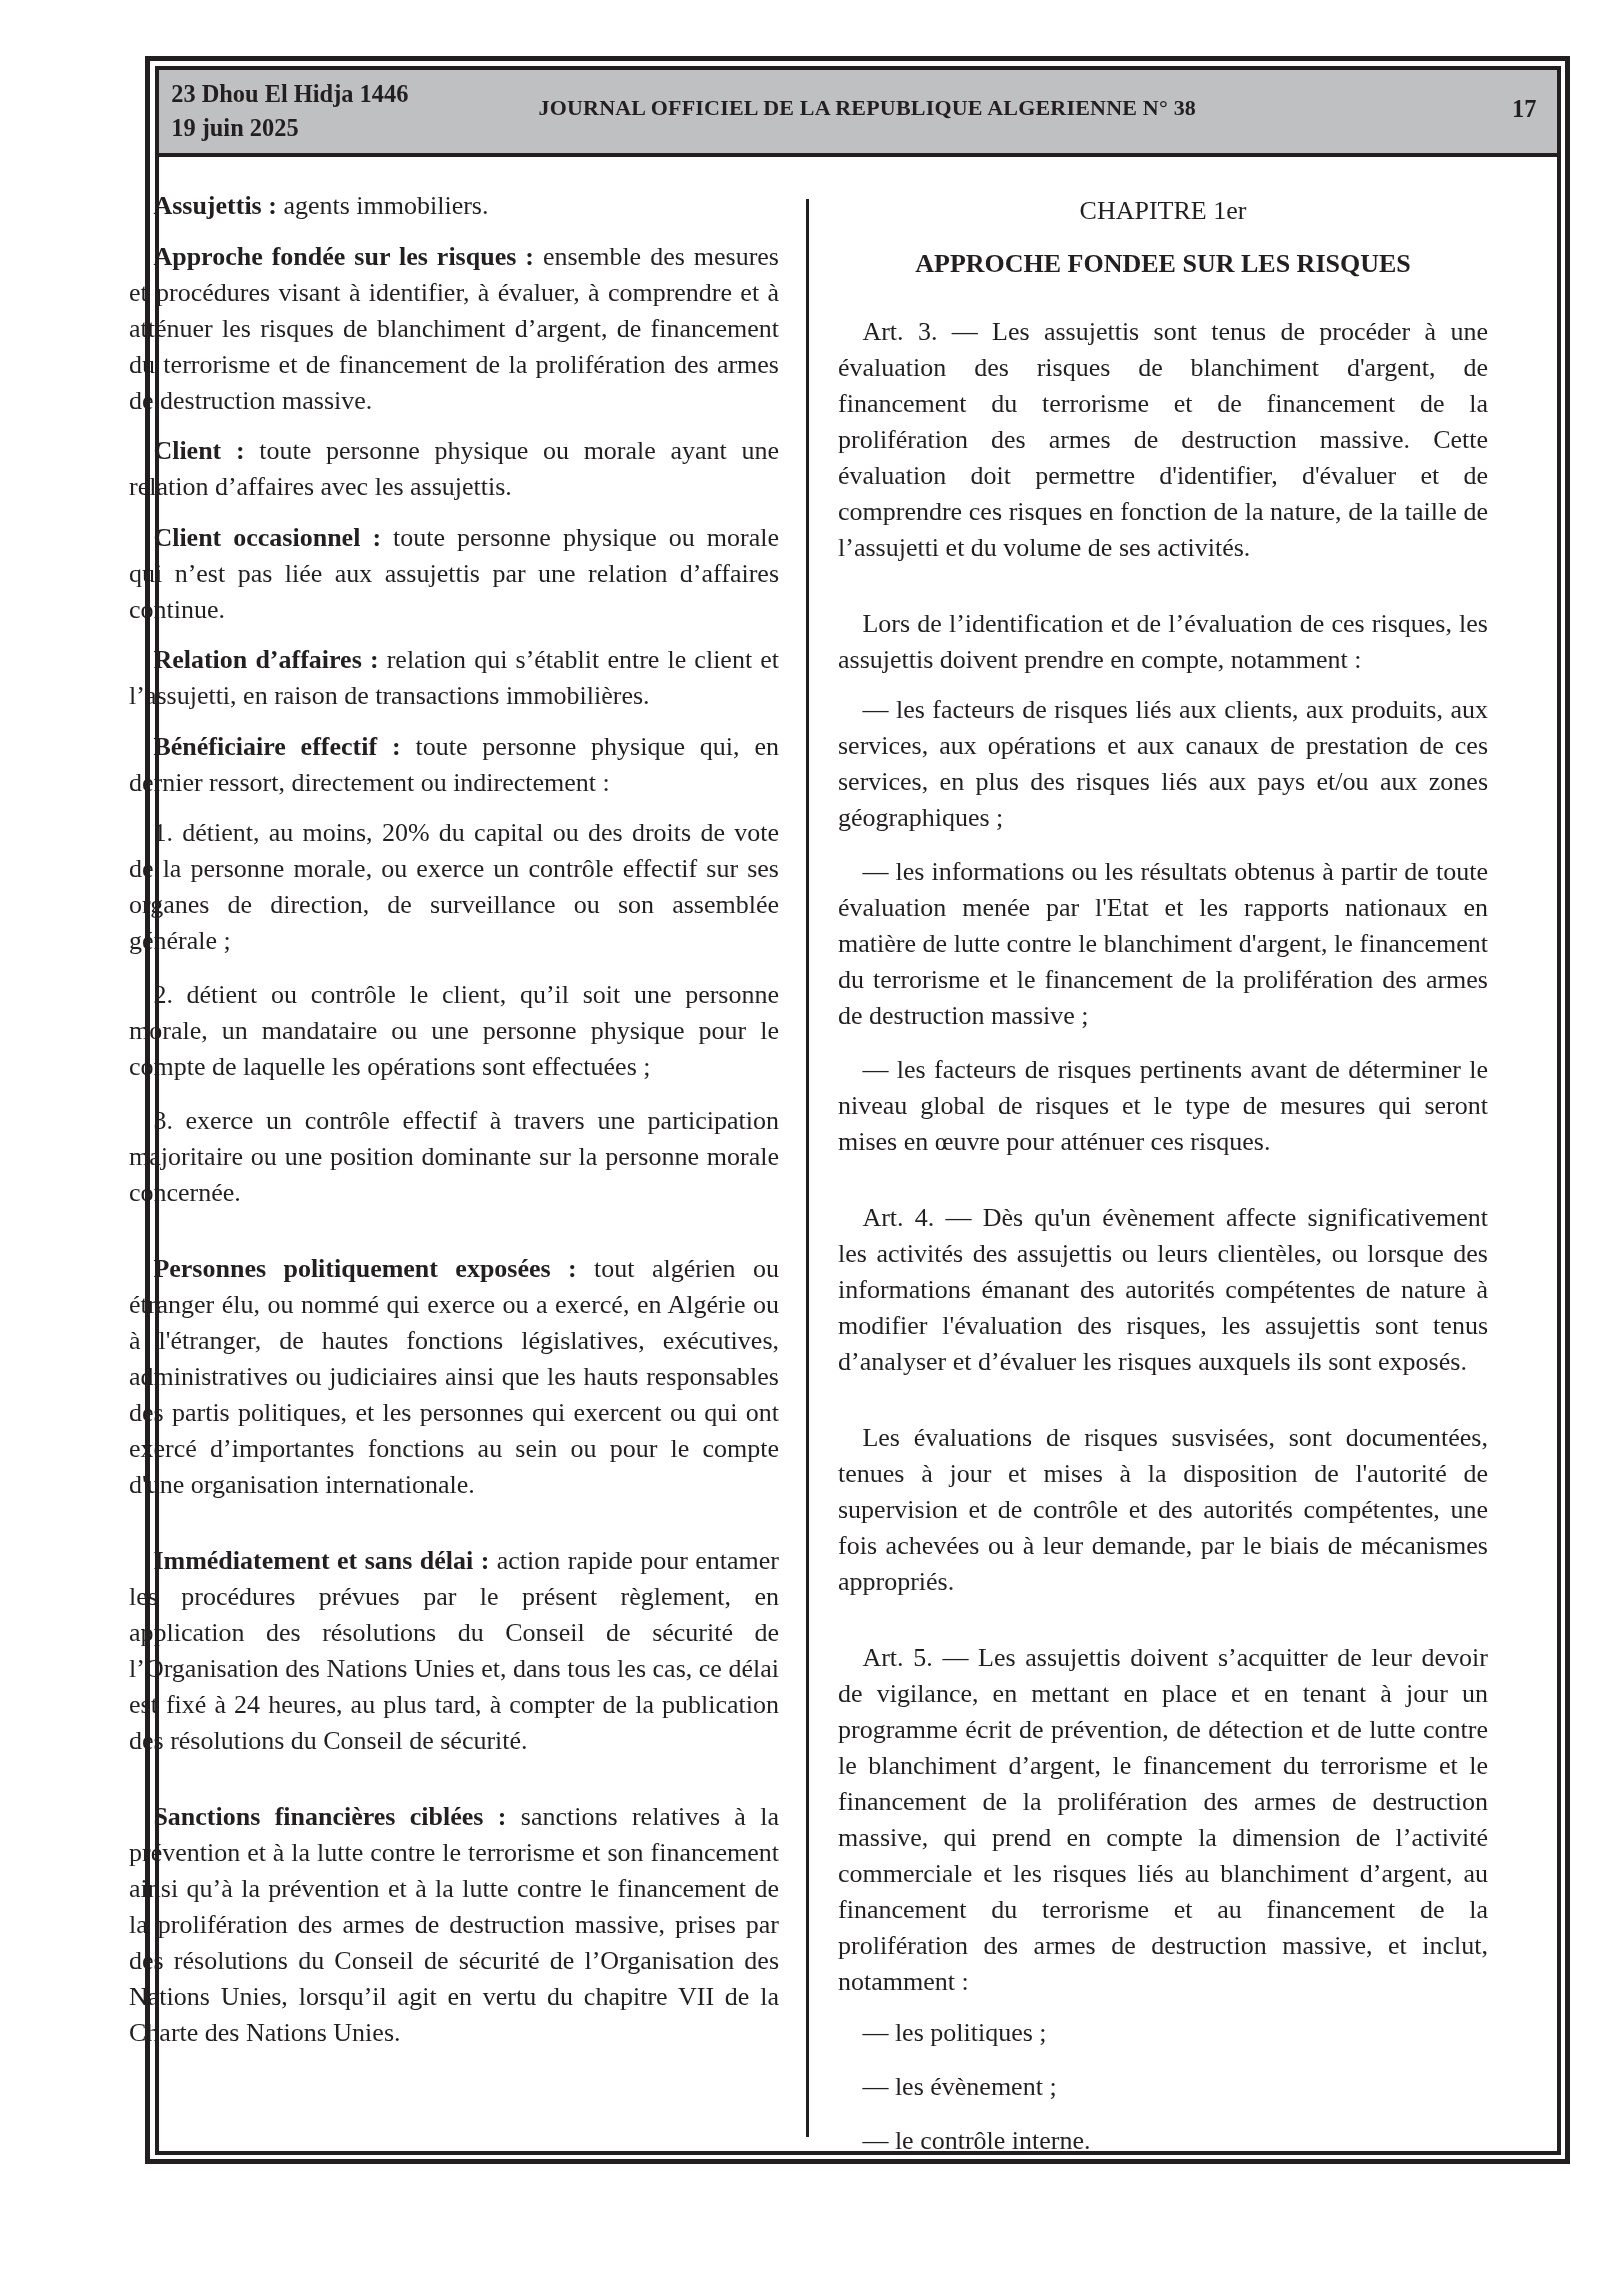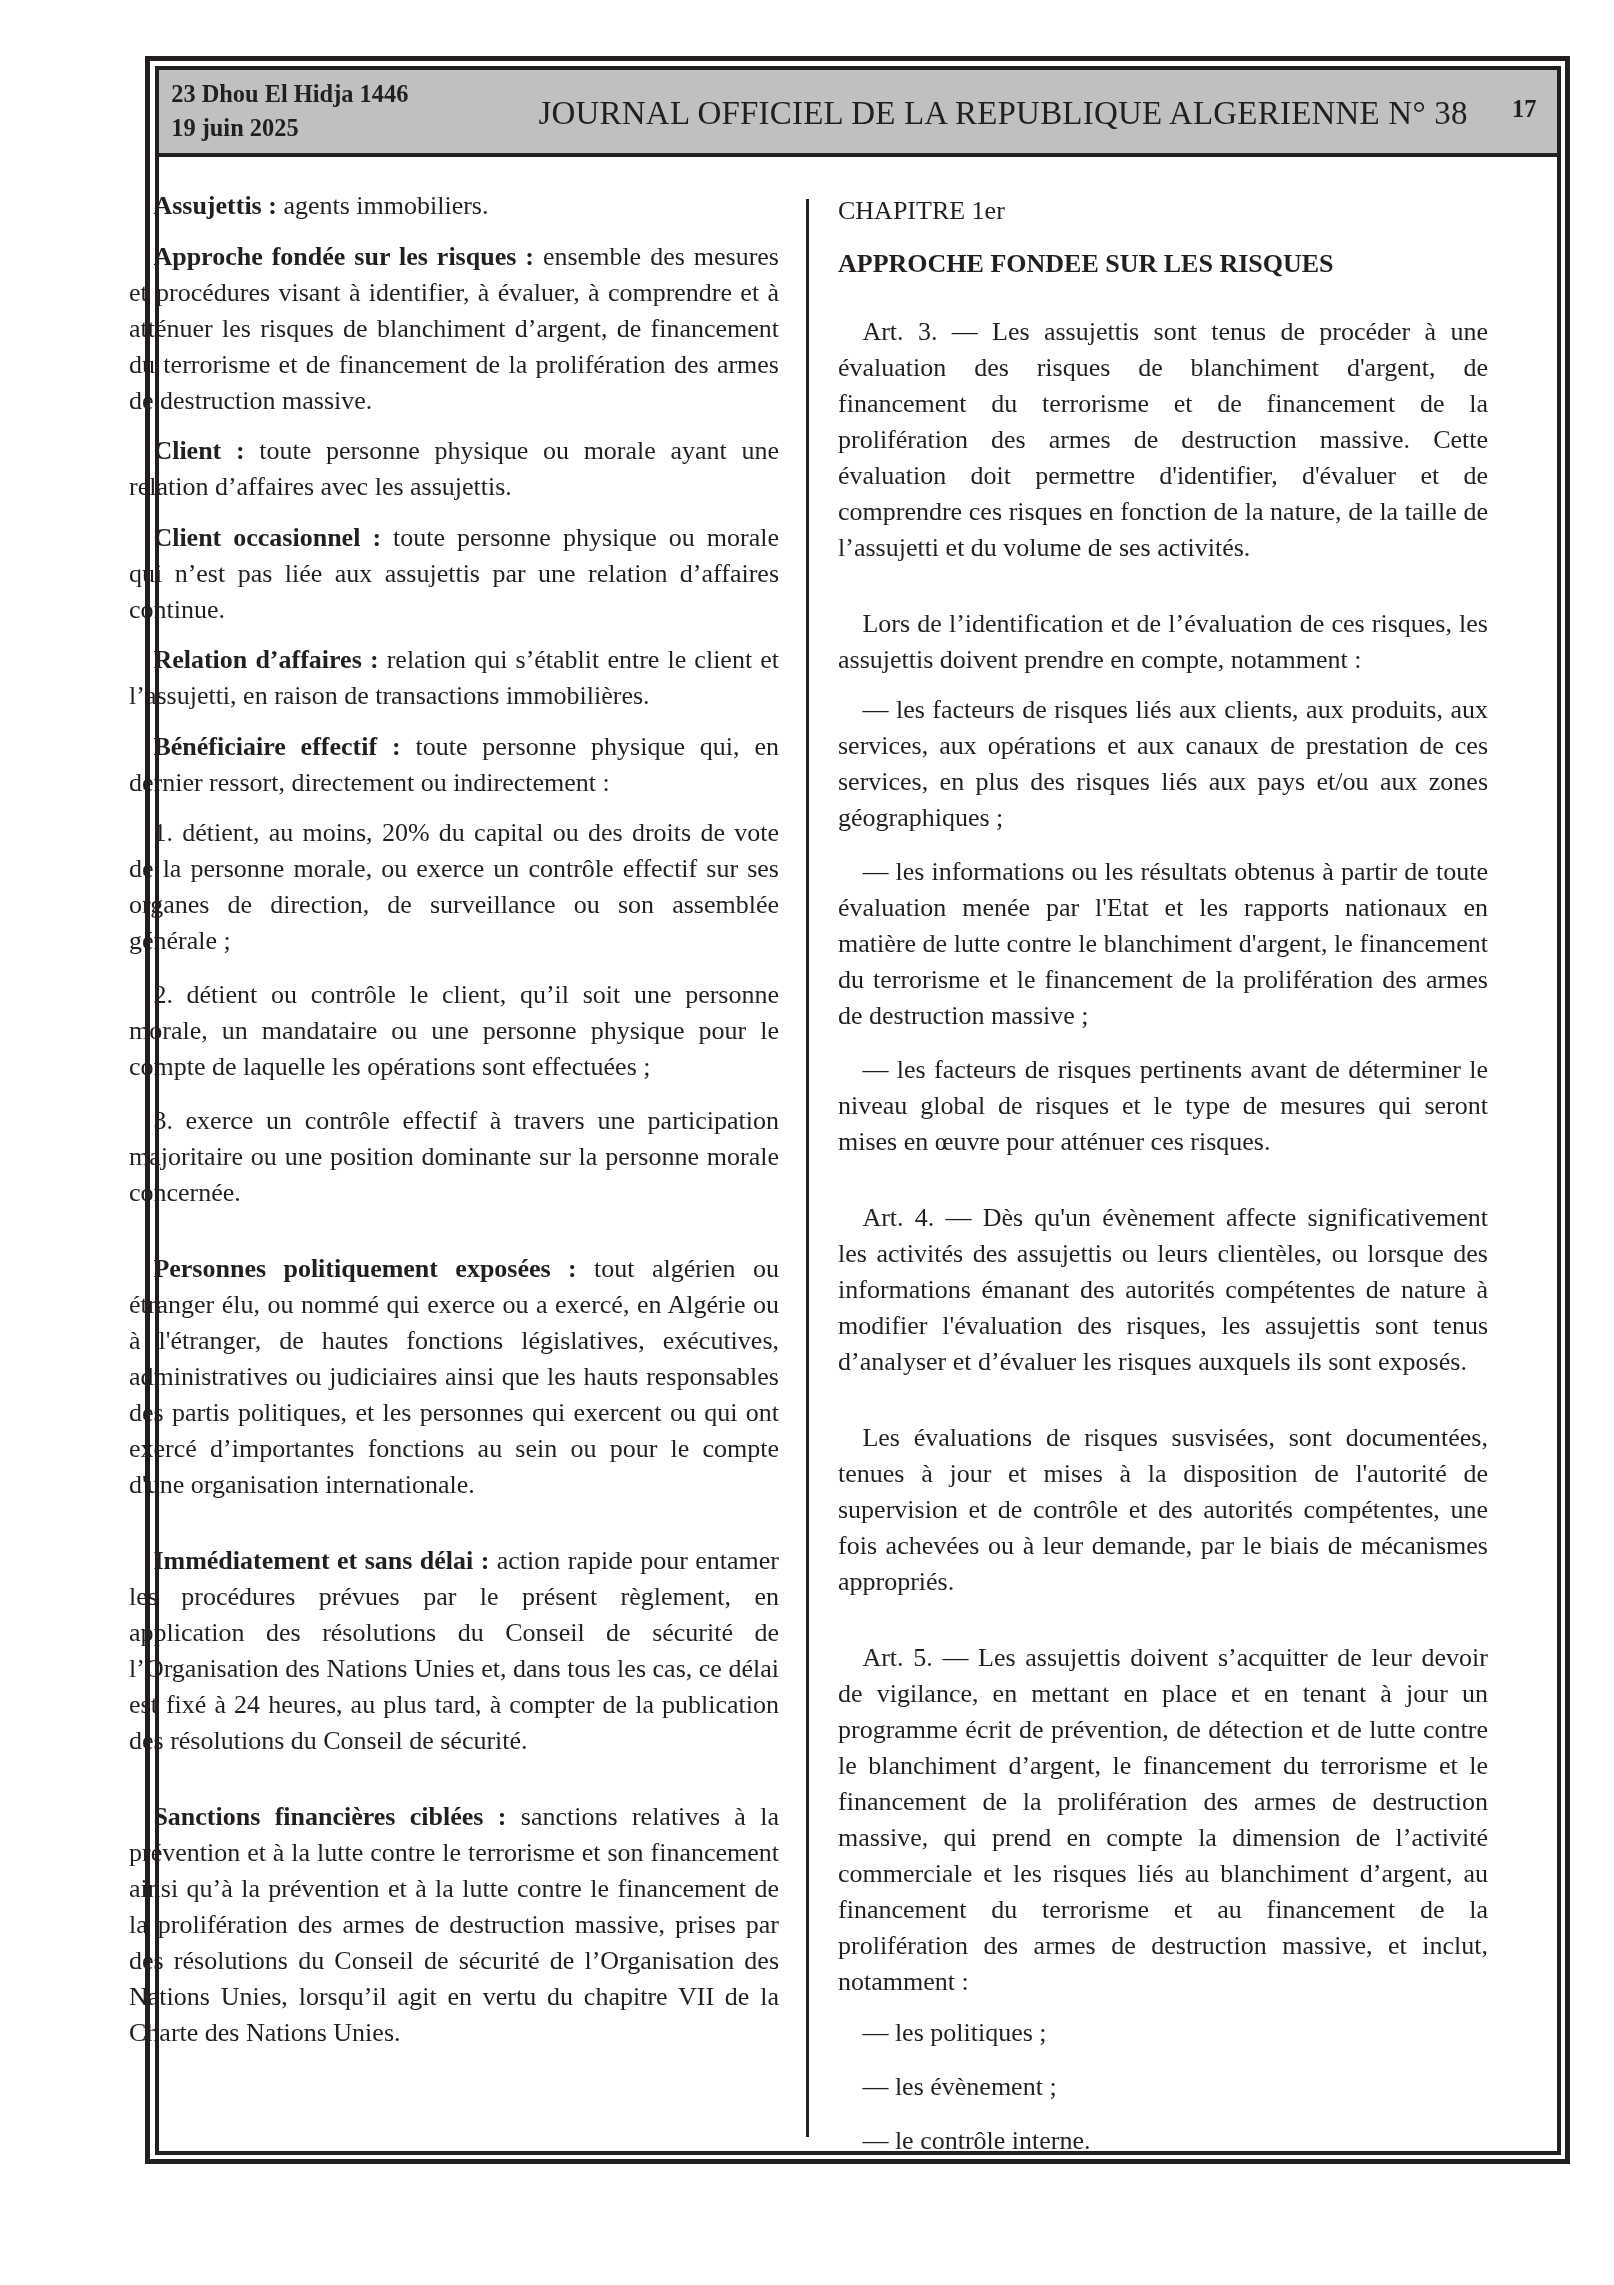--- a/index.html
+++ b/index.html
@@ -19,40 +19,40 @@
   .header {
     position: absolute; left: 0; top: 0; right: 0; height: 83px;
     background: #bfc0c2; border-bottom: 4.5px solid #231f20;
   }
   .hdr-date {
     position: absolute; left: 12.7px; top: 7.2px;
     font-weight: bold; font-size: 24.4px; line-height: 34px;
   }
   .hdr-title {
     position: absolute; left: 380px; top: 25px;
-    font-weight: normal; font-size: 33px; letter-spacing: 0.2px; white-space: nowrap;
+    font-weight: bold; font-size: 22px; letter-spacing: 0.2px; white-space: nowrap;
   }
   .hdr-page {
     position: absolute; right: 20px; top: 25px;
     font-weight: bold; font-size: 24.4px;
   }
   .col {
     position: absolute; top: 188px; width: 650px;
     font-size: 26px; line-height: 36px; text-align: justify;
   }
   .col-left { left: 129px; }
   .col-right { left: 838px; }
   .divider {
     position: absolute; left: 806px; top: 199px; width: 2.7px; height: 1938px;
     background: #231f20;
   }
   p { margin: 0 0 14.5px 0; text-indent: 24.4px; }
   p.gap { margin-top: 40px; }
   b.term { font-weight: bold; }
-  .center { text-indent: 0; }
+  .center { text-align: center; text-indent: 0; }
   .chap { margin-top: 5.4px; margin-bottom: 16.3px; }
   .chap-title { font-weight: bold; margin-bottom: 32px; font-size: 26px; }
   .item { margin-bottom: 18px; }
 </style>
 </head>
 <body>
 
 <div class="frame-outer">
   <div class="frame-inner">
     <div class="header">

